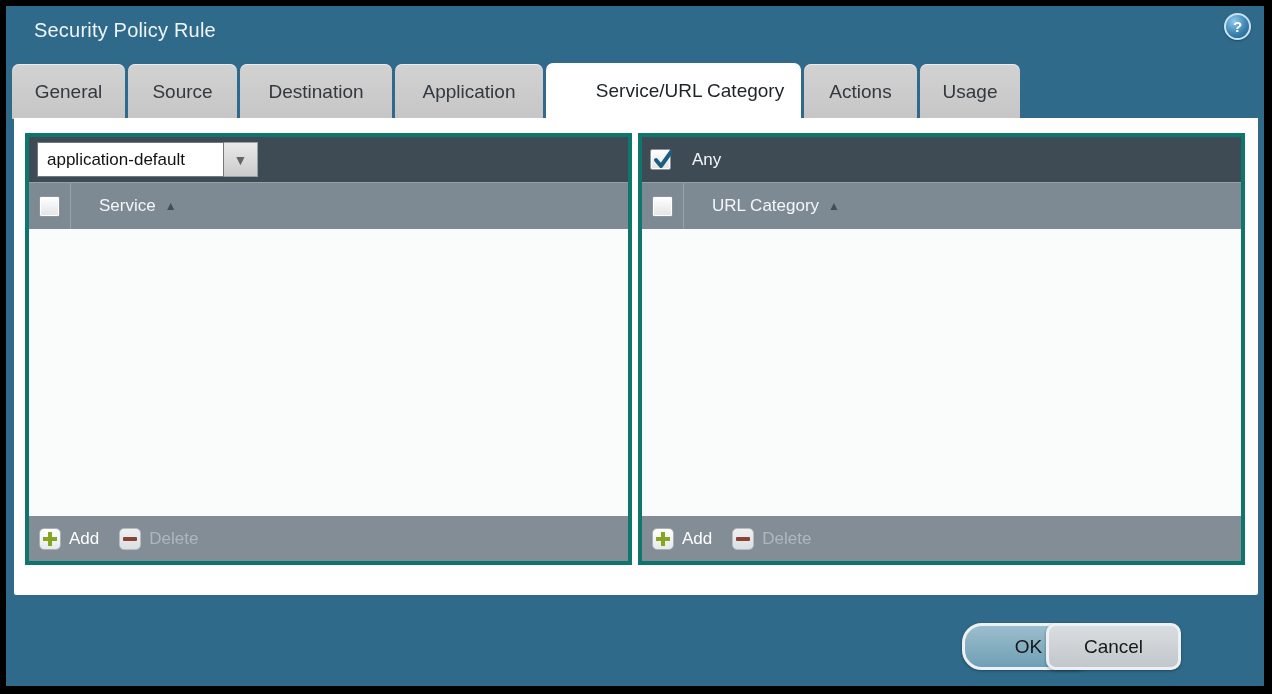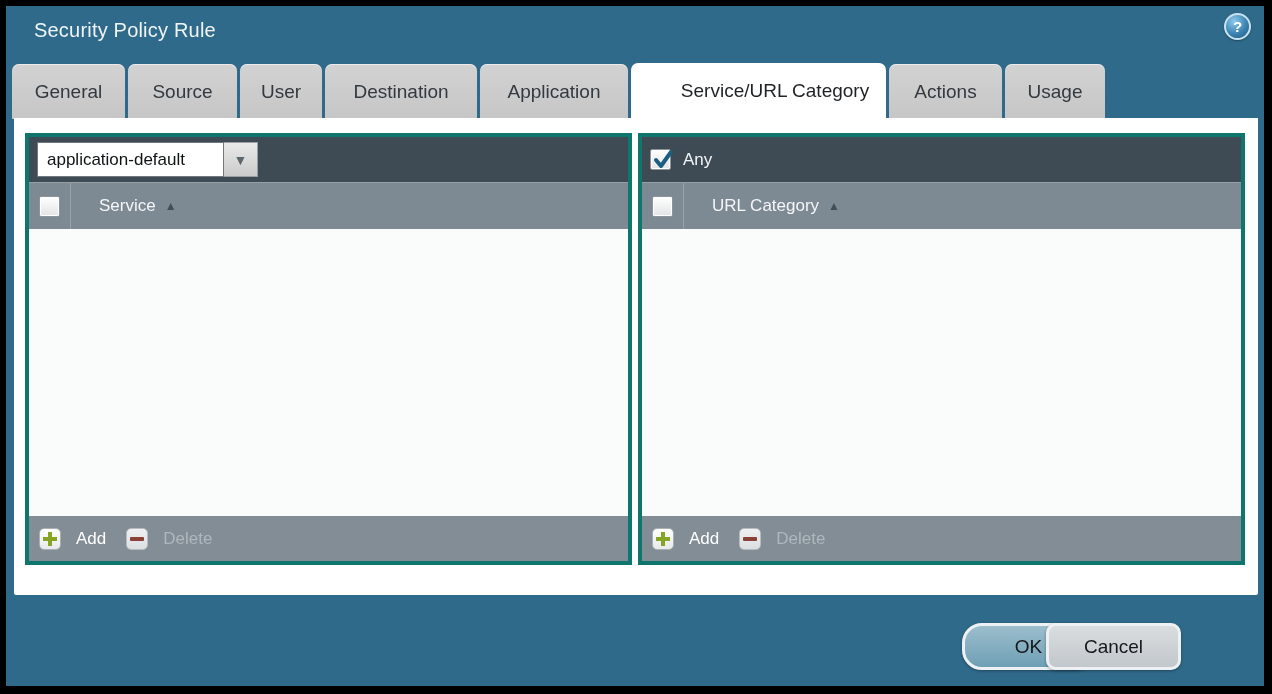--- a/index.html
+++ b/index.html
@@ -78,41 +78,41 @@
     color:#5d666c; font-size:14px;
   }
   .checkbox {
     width:21px; height:21px; flex:0 0 auto;
     background:linear-gradient(#ffffff,#e2e4e5);
     border:1px solid #8d959b; border-radius:2px;
     box-shadow:inset 0 0 0 1px #fff;
     position:relative; cursor:pointer;
   }
   .checkbox svg { position:absolute; left:1px; top:-1px; }
-  .any-label { color:#f2f5f7; font-size:17px; margin-left:12px; }
+  .any-label { color:#f2f5f7; font-size:17px; margin-left:21px; }
 
   .panel-header {
     flex:0 0 47px; background:#7e8a93; border-top:1px solid #959fa6;
     display:flex; align-items:center; color:#fff; cursor:pointer;
   }
   .hdr-cb-cell {
     width:42px; align-self:stretch;
     display:flex; align-items:center; justify-content:center;
     border-right:1px solid #98a2a9;
   }
   .hdr-label { font-size:17px; margin-left:28px; color:#f4f6f8; }
   .sort-arrow { font-size:12px; color:#424d55; margin-left:9px; }
 
   .panel-body { flex:1 1 auto; background:#fafbfb; }
 
   .panel-footer {
     flex:0 0 45px; background:#828d96;
     display:flex; align-items:center; padding:0 10px; gap:20px;
   }
-  .icon-btn { display:flex; align-items:center; gap:15px; cursor:pointer; }
+  .icon-btn { display:flex; align-items:center; gap:8px; cursor:pointer; }
   .icon-sq {
     width:22px; height:22px; border-radius:5px;
     background:linear-gradient(#ffffff,#e7e9ea);
     border:1px solid #a9afb4;
     display:flex; align-items:center; justify-content:center;
   }
   .icon-btn .btn-label { font-size:17px; color:#ffffff; }
   .icon-btn.disabled { cursor:default; }
   .icon-btn.disabled .icon-sq {
     background:linear-gradient(#eef0f1,#dcdfe1); border-color:#b6bcc0;
@@ -134,21 +134,20 @@
 
 <div class="dialog">
 
   <div class="title">Security Policy Rule</div>
 
   <div class="help">?</div>
 
   <div class="tabbar">
     <div class="tab tab-w0">General</div>
     <div class="tab tab-w1">Source</div>
-    <div class="tab tab-w2">User</div>
     <div class="tab tab-w3">Destination</div>
     <div class="tab tab-w4">Application</div>
     <div class="tab tab-w5 active">Service/URL Category</div>
     <div class="tab tab-w6">Actions</div>
     <div class="tab tab-w7">Usage</div>
   </div>
 
   <div class="content">
 
     <div class="panel panel-left">

